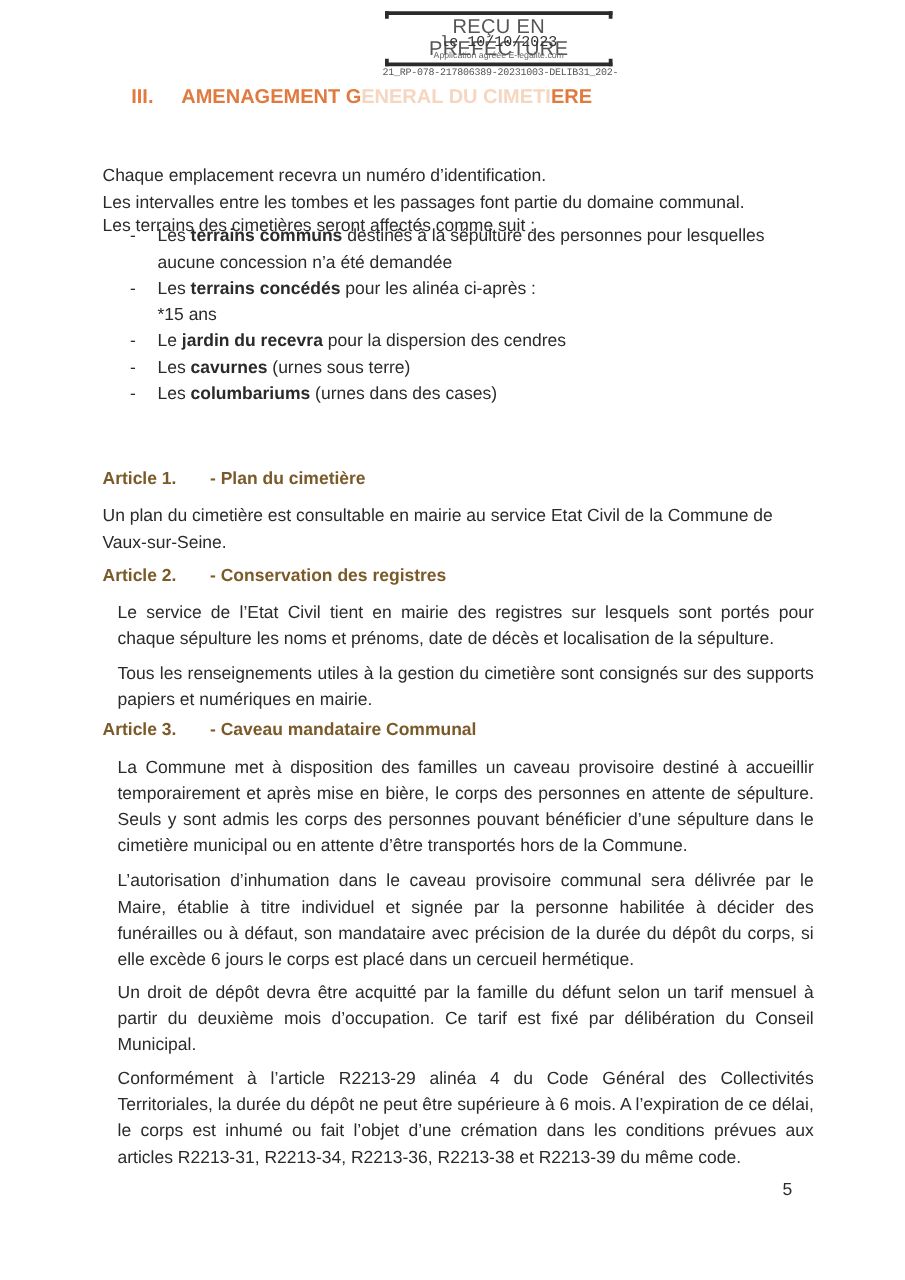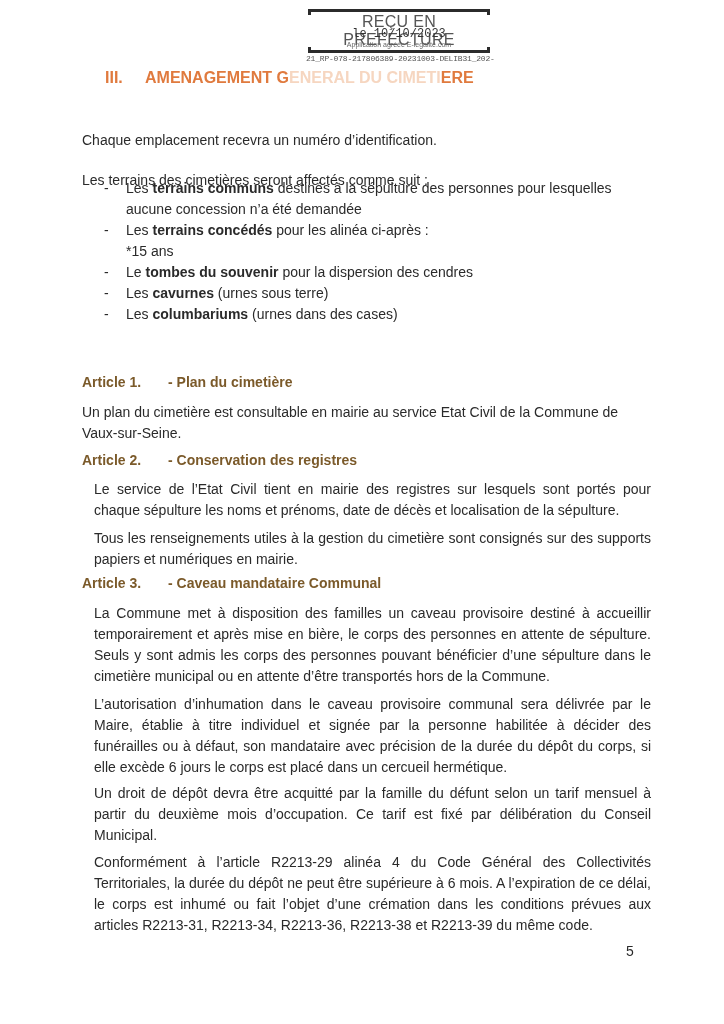--- a/index.html
+++ b/index.html
@@ -41,40 +41,41 @@
   <div class="bracket-bottom"></div>
 </div>
 <div class="stamp-id">21_RP-078-217806389-20231003-DELIB31_202-</div>
 
 <div class="heading">
   <span class="num">III.</span><span>AMENAGEMENT G</span><span class="faded">ENERAL DU CIMETI</span><span class="end">ERE</span>
 </div>
 
 <div class="block" style="top:130px;">
   <p>Chaque emplacement recevra un numéro d’identification.</p>
+  <p>Les intervalles entre les tombes et les passages font partie du domaine communal.</p>
 </div>
 
 <div class="block" style="top:157px; top:157px;">
 </div>
 <div class="block" style="top:157px;"></div>
 <p class="block" style="top:158px; margin-top:12px;">Les terrains des cimetières seront affectés comme suit :</p>
 
 <div class="bullets" style="top:178px;">
   <div class="bullet">
     <span class="dash">-</span>
     <span>Les </span><b>terrains communs</b><span> destinés à la sépulture des personnes pour lesquelles aucune concession n’a été demandée</span>
   </div>
   <div class="bullet">
     <span class="dash">-</span>
     <span>Les </span><b>terrains concédés</b><span> pour les alinéa ci-après :</span>
   </div>
   <div class="sub">*15 ans</div>
   <div class="bullet">
     <span class="dash">-</span>
-    <span>Le </span><b>tombes du souvenir</b><span> pour la dispersion des cendres</span>
+    <span>Le </span><b>jardin du recevra</b><span> pour la dispersion des cendres</span>
   </div>
   <div class="bullet">
     <span class="dash">-</span>
     <span>Les </span><b>cavurnes</b><span> (urnes sous terre)</span>
   </div>
   <div class="bullet">
     <span class="dash">-</span>
     <span>Les </span><b>columbariums</b><span> (urnes dans des cases)</span>
   </div>
 </div>

